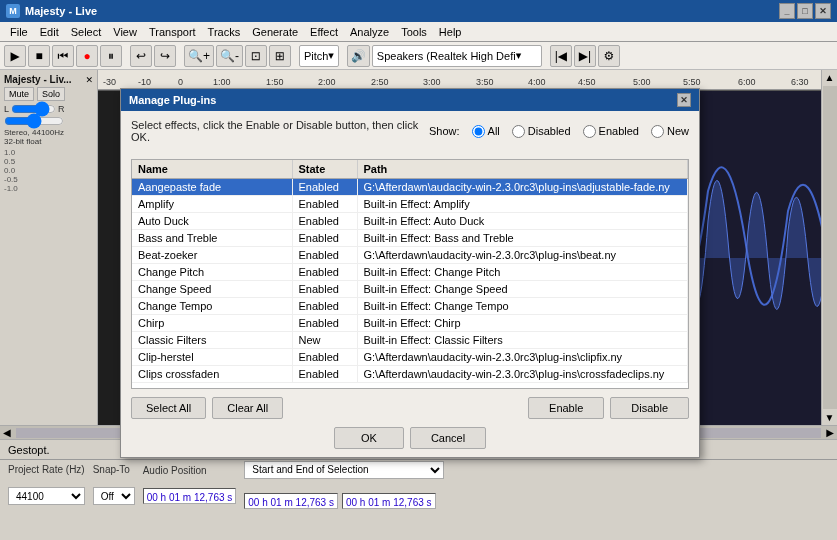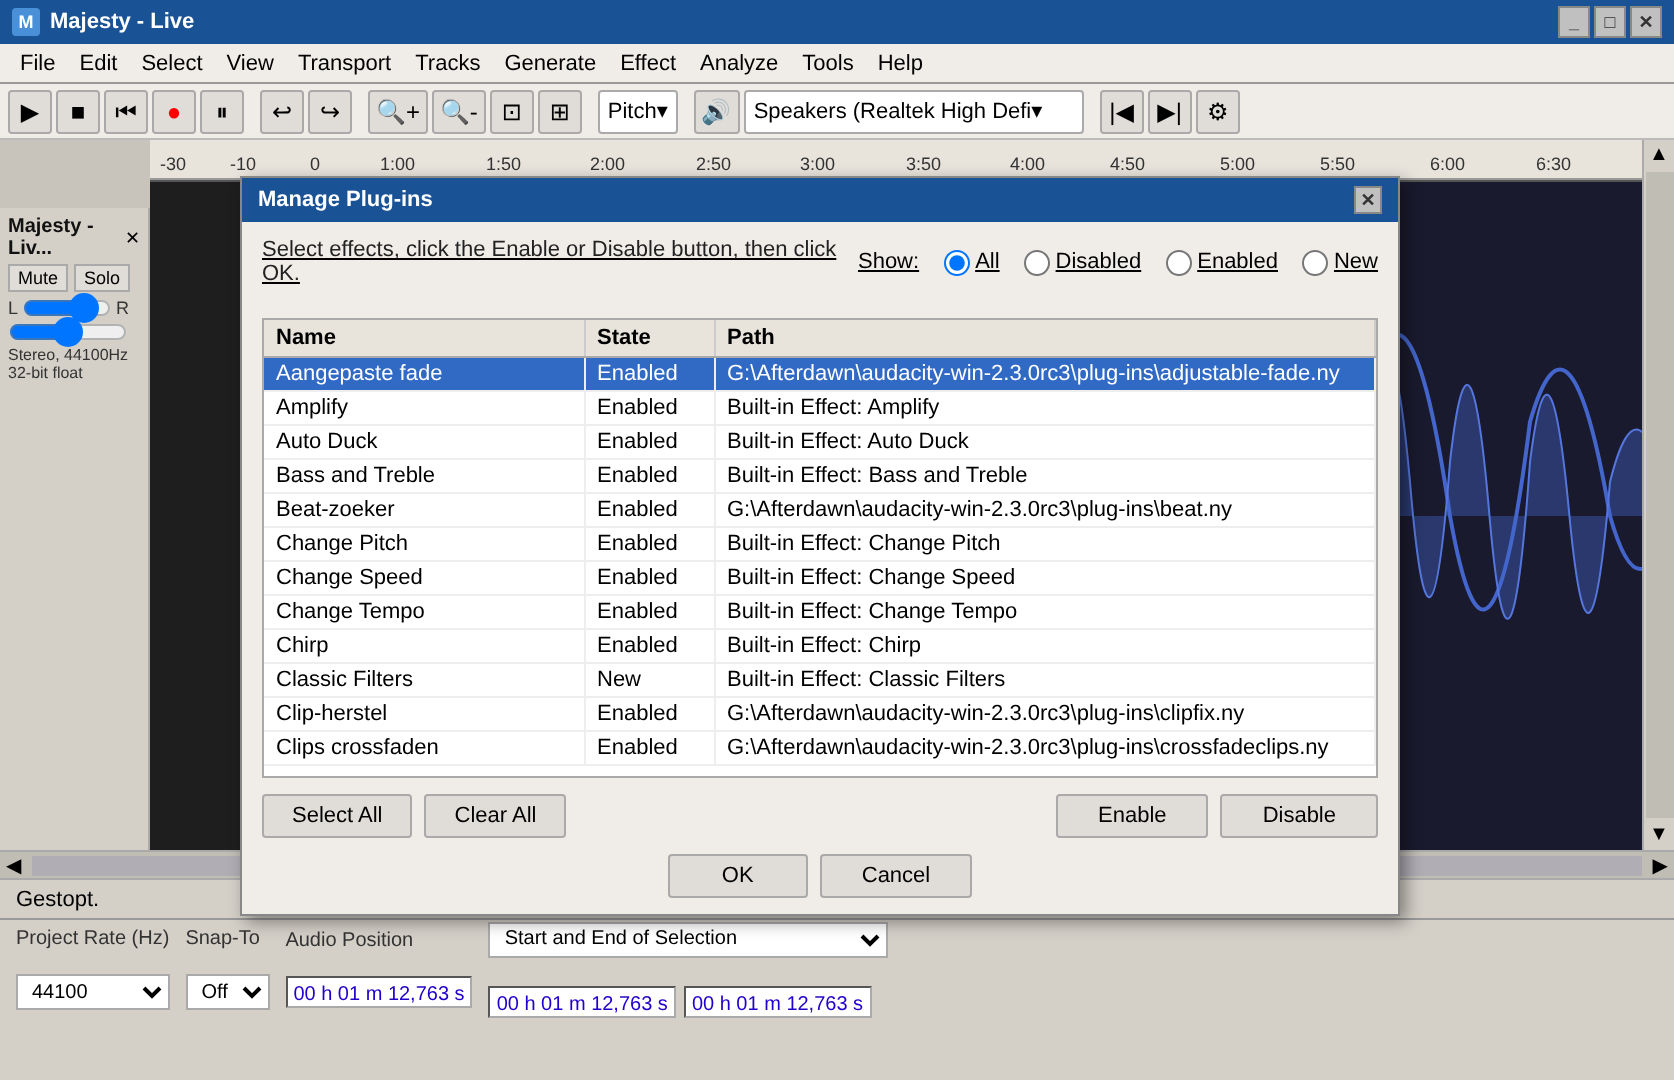--- a/index.html
+++ b/index.html
@@ -96,25 +96,24 @@
     }
 
     
     .main-area {
       display: flex;
       height: 390px;
       background: #c8c4bc;
       position: relative;
     }
     .track-controls {
-      width: 75px;
+      width: 98px;
       background: #d4d0c8;
       border-right: 1px solid #aaa;
       flex-shrink: 0;
-      margin-top: 34px;
     }
     .track-timeline {
       flex: 1;
       background: #2a2a2a;
       position: relative;
       overflow: hidden;
     }
     .ruler {
       height: 20px;
       background: #e8e4dc;
@@ -430,20 +429,27 @@
         <input type="range" style="width: 45px; height: 10px;" value="80">
         <span class="vol-label">R</span>
       </div>
       <div class="slider-row">
         <input type="range" style="width: 60px; height: 10px;" value="50">
       </div>
       <div class="stereo-info">
         Stereo, 44100Hz<br>32-bit float
       </div>
 
+      <div style="font-size:8px; color:#555; margin-top:2px;">
+        <div>1.0</div>
+        <div>0.5</div>
+        <div>0.0</div>
+        <div>-0.5</div>
+        <div>-1.0</div>
+      </div>
     </div>
   </div>
 
   <div class="track-timeline">
 
     <div class="ruler" style="background:#e8e4dc; border-bottom:1px solid #999;">
       <span class="ruler-mark" style="left:5px;">-30</span>
       <span class="ruler-mark" style="left:40px;">-10</span>
       <span class="ruler-mark" style="left:80px;">0</span>
       <span class="ruler-mark" style="left:115px;">1:00</span>
@@ -525,21 +531,21 @@
   </div>
 </div>
 
 <div class="modal-overlay">
   <div class="modal">
     <div class="modal-titlebar">
       <span>Manage Plug-ins</span>
       <div class="modal-close">✕</div>
     </div>
     <div class="modal-body">
-      <div style="display:flex; justify-content:flex-start; align-items:center; margin-bottom:8px;text-decoration:underline;">
+      <div style="display:flex; justify-content:flex-start; align-items:center; margin-bottom:8px;">
         <span class="modal-instruction">Select effects, click the Enable or Disable button, then click OK.</span>
         <div class="modal-show-row">
           <span>Show:</span>
           <label>
             <input type="radio" name="show" checked="" style="">
             <span>All</span>
           </label>
           <label>
             <input type="radio" name="show" style="">
             <span>Disabled</span>

